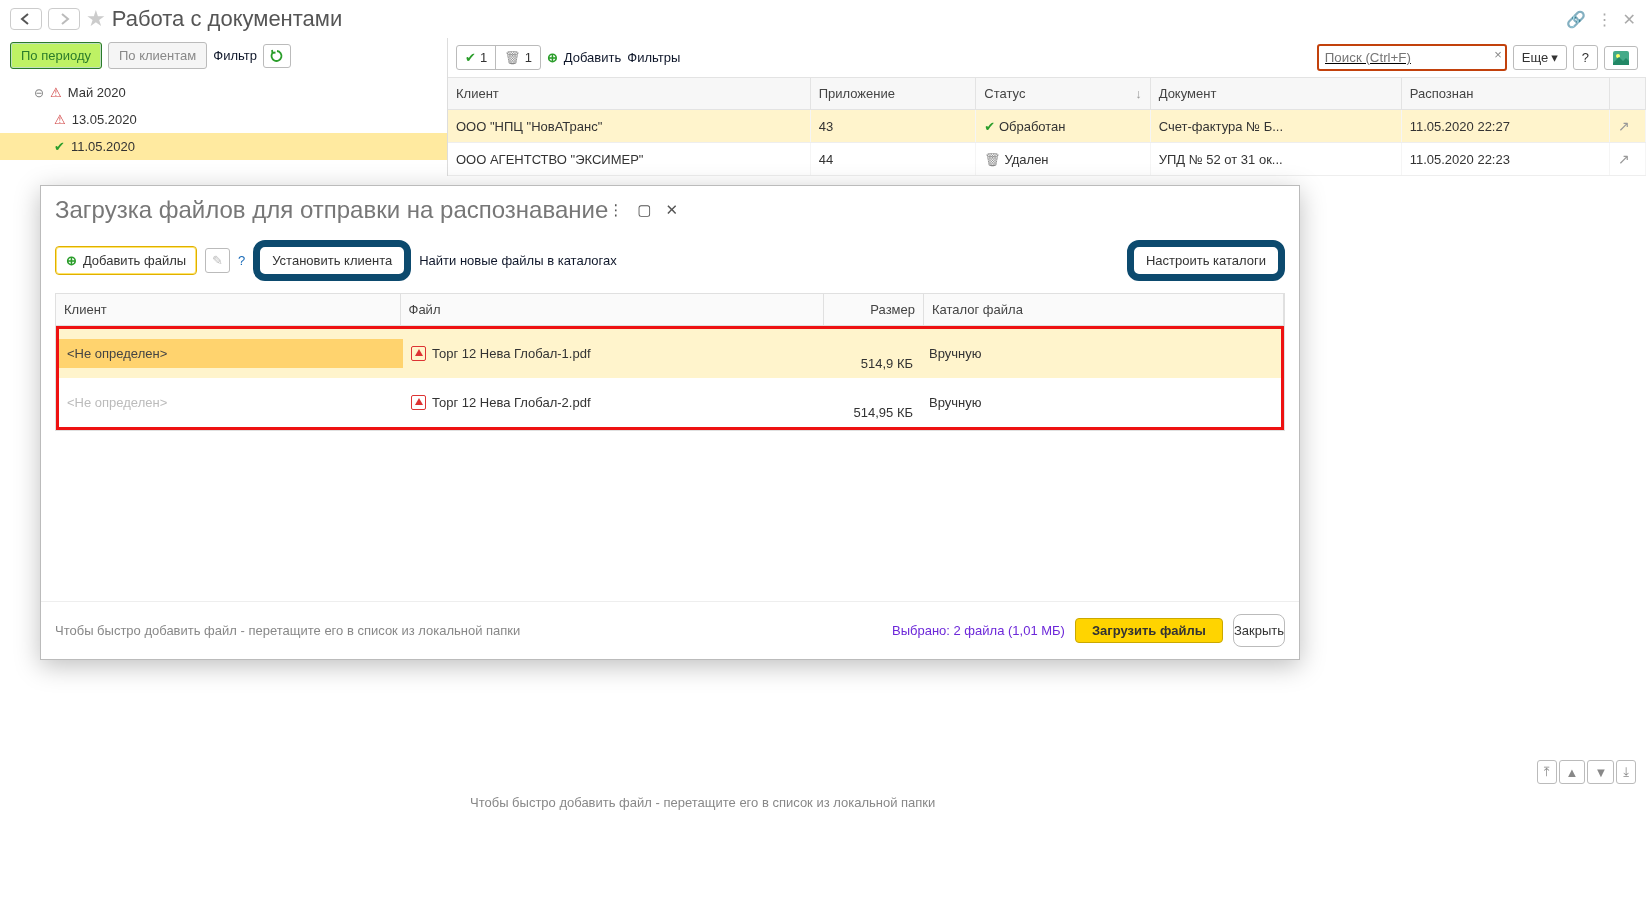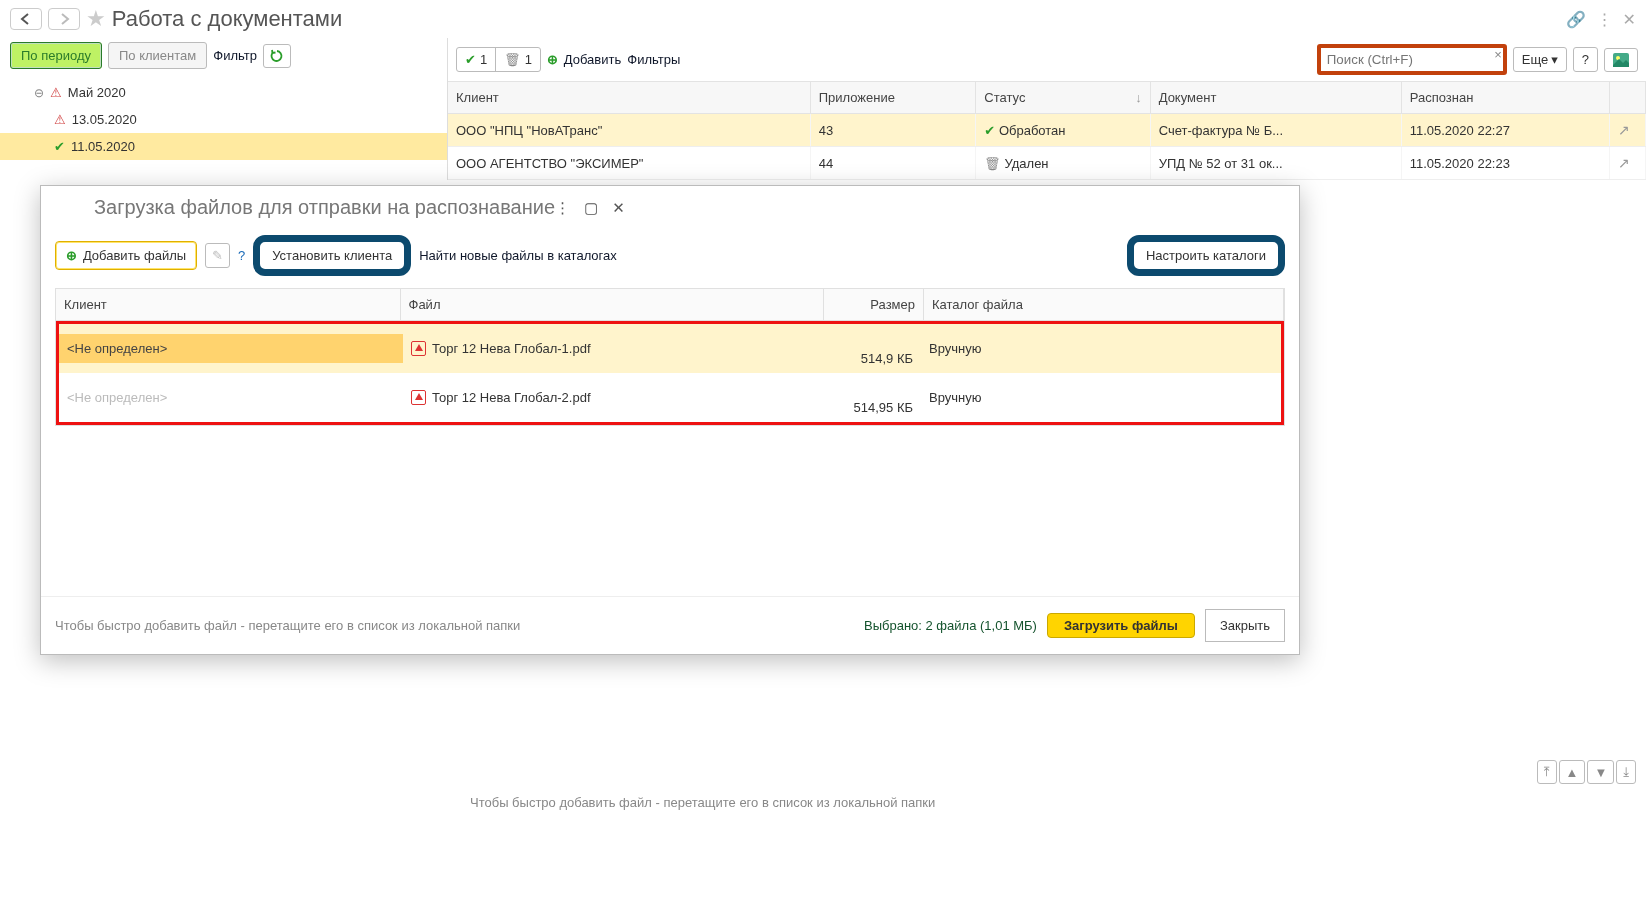--- a/index.html
+++ b/index.html
@@ -39,37 +39,37 @@
 
 
 .r-toolbar{display:flex;align-items:center;padding:6px 8px;gap:6px;border-bottom:1px solid #e3e3e3;}
 .count-group{display:flex;border:1px solid #bbb;border-radius:3px;overflow:hidden;}
 .count-cell{padding:4px 8px;display:flex;align-items:center;gap:4px;border-right:1px solid #bbb;}
 .count-cell:last-child{border-right:none;}
 .plus-icon{color:#2a9d2a;font-weight:bold;}
 .trash-icon{color:#888;}
 .spacer{flex:1;}
 .search-box{position:relative;}
-.search-box input{border:4px solid #c2410c;border-radius:3px;padding:4px 22px 4px 6px;width:190px;}
+.search-box input{border:2px solid #c2410c;border-radius:3px;padding:4px 22px 4px 6px;width:190px;text-decoration:underline;}
 .search-box .clear{position:absolute;right:5px;top:3px;color:#888;cursor:pointer;}
 .more-btn{border:1px solid #bbb;border-radius:3px;padding:4px 8px;cursor:pointer;display:flex;align-items:center;gap:3px;}
 .help-btn,.pic-btn{border:1px solid #bbb;border-radius:3px;padding:4px 8px;cursor:pointer;}
 
 
 .main-table{width:100%;border-collapse:collapse;}
 .main-table th{background:#f7f7f7;text-align:left;padding:8px;border-bottom:1px solid #e3e3e3;border-right:1px solid #e3e3e3;font-weight:normal;color:#444;}
 .main-table td{padding:8px;border-bottom:1px solid #eee;border-right:1px solid #f5f5f5;}
 .main-table tr.row-sel td{background:#fff4cc;}
 .sort-ind{float:right;color:#999;}
 .edit-icon{color:#999;font-size:14px;cursor:pointer;}
 
 
 .modal{position:absolute;left:40px;top:185px;width:1260px;background:#fff;border:1px solid #bbb;box-shadow:0 6px 24px rgba(0,0,0,.25);}
 .modal-header{display:flex;align-items:center;padding:10px 14px;}
-.modal-title{font-size:20px;color:#777;margin-left:39px;}
+.modal-title{font-size:24px;color:#777;}
 .modal-header .right{margin-left:auto;display:flex;gap:14px;color:#555;}
 .mh-icon{cursor:pointer;font-size:15px;}
 
 .modal-toolbar{display:flex;align-items:center;padding:6px 14px;gap:8px;}
 .btn-primary-outline{border:1px solid #e0b000;border-radius:4px;padding:6px 10px;display:flex;align-items:center;gap:6px;cursor:pointer;box-shadow:0 0 0 1px #ffe56b inset;}
 .btn-plain{border:7px solid #0c4a6e;border-radius:12px;padding:6px 12px;cursor:pointer;}
 
 .file-table-wrap{margin:6px 14px;border:1px solid #e0e0e0;}
 .file-table{width:100%;border-collapse:collapse;}
 .file-table th{background:#fafafa;text-align:left;padding:8px;border-bottom:1px solid #e0e0e0;border-right:1px solid #e0e0e0;font-weight:normal;color:#444;}
@@ -83,23 +83,23 @@
 .fcell.cat{width:360px;}
 .file-row.sel{background:#fff4cc;}
 .file-row.sel .fcell.client{background:#ffd36e;color:#444;}
 .file-row.dim .fcell.client{color:#bbb;}
 .pdf-icon{width:15px;height:15px;border:1.5px solid #d33;border-radius:2px;position:relative;}
 .pdf-icon::after{content:"";position:absolute;left:3px;top:2px;width:0;height:0;border-left:4px solid transparent;border-right:4px solid transparent;border-bottom:7px solid #d33;}
 
 .modal-footer{display:flex;align-items:center;padding:12px 14px;border-top:1px solid #eee;margin-top:170px;}
 .hint{color:#888;}
 .footer-right{margin-left:auto;display:flex;align-items:center;gap:10px;}
-.sel-info{color:#14532d;}
+.sel-info{color:#6d28d9;}
 .btn-yellow{background:#ffd400;border:1px solid #caa800;border-radius:4px;padding:4px 16px;font-weight:bold;cursor:pointer;}
-.btn-close{border:1px solid #bbb;border-radius:0;padding:8px 14px;cursor:pointer;}
+.btn-close{border:1px solid #bbb;border-radius:8px;padding:8px 0;cursor:pointer;}
 
 .bottom-nav{position:absolute;right:10px;top:760px;display:flex;gap:2px;}
 .bottom-nav .icon-btn{padding:3px 6px;color:#888;}
 
 .bottom-hint{position:absolute;left:470px;top:795px;color:#888;}
 
 
 svg{display:block;}
 </style>
 </head>

